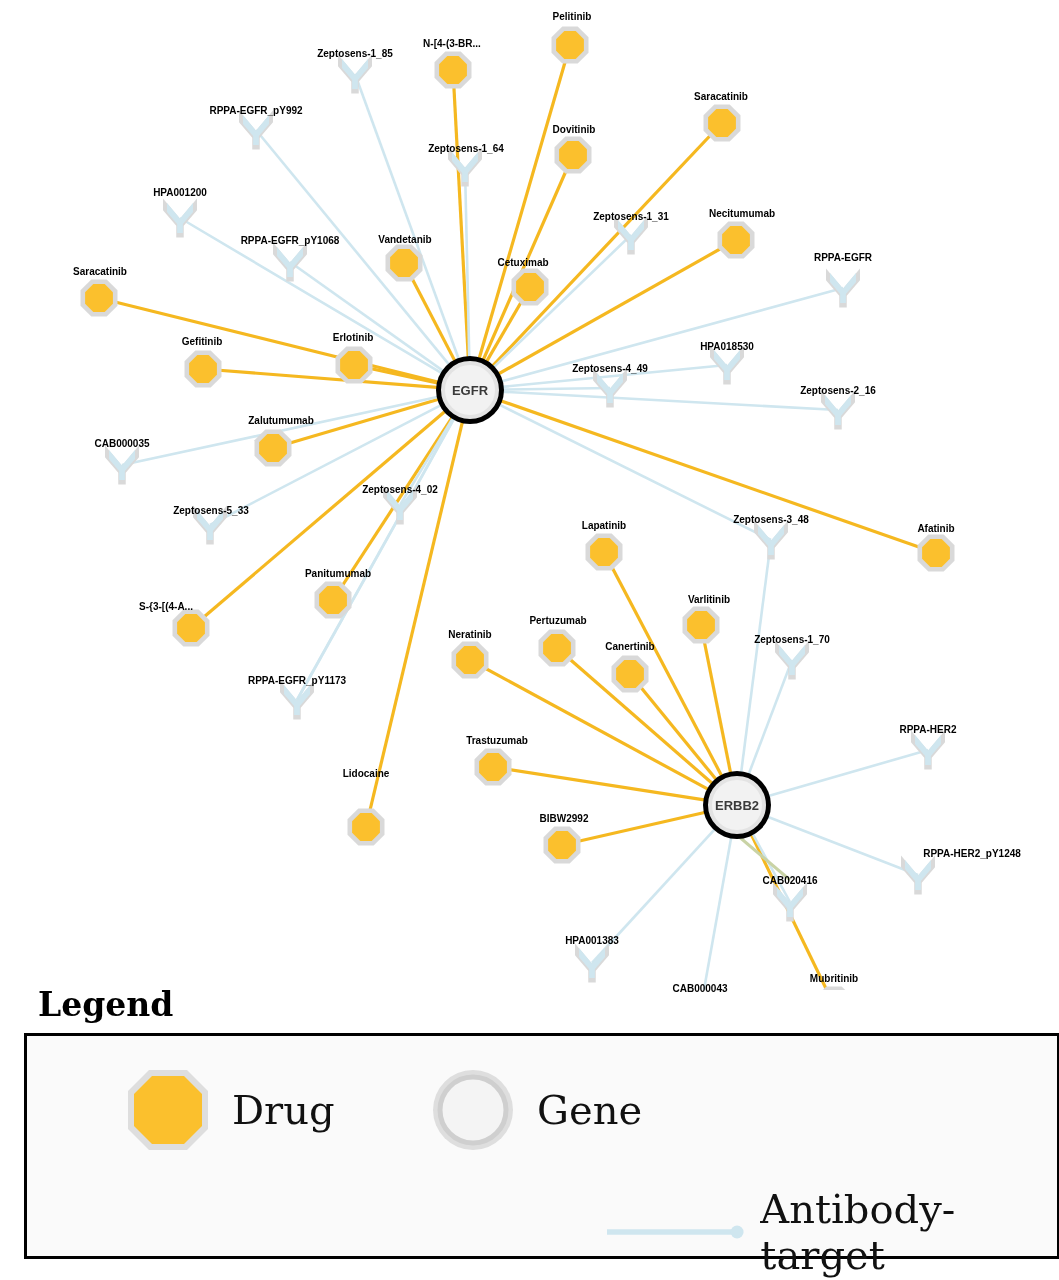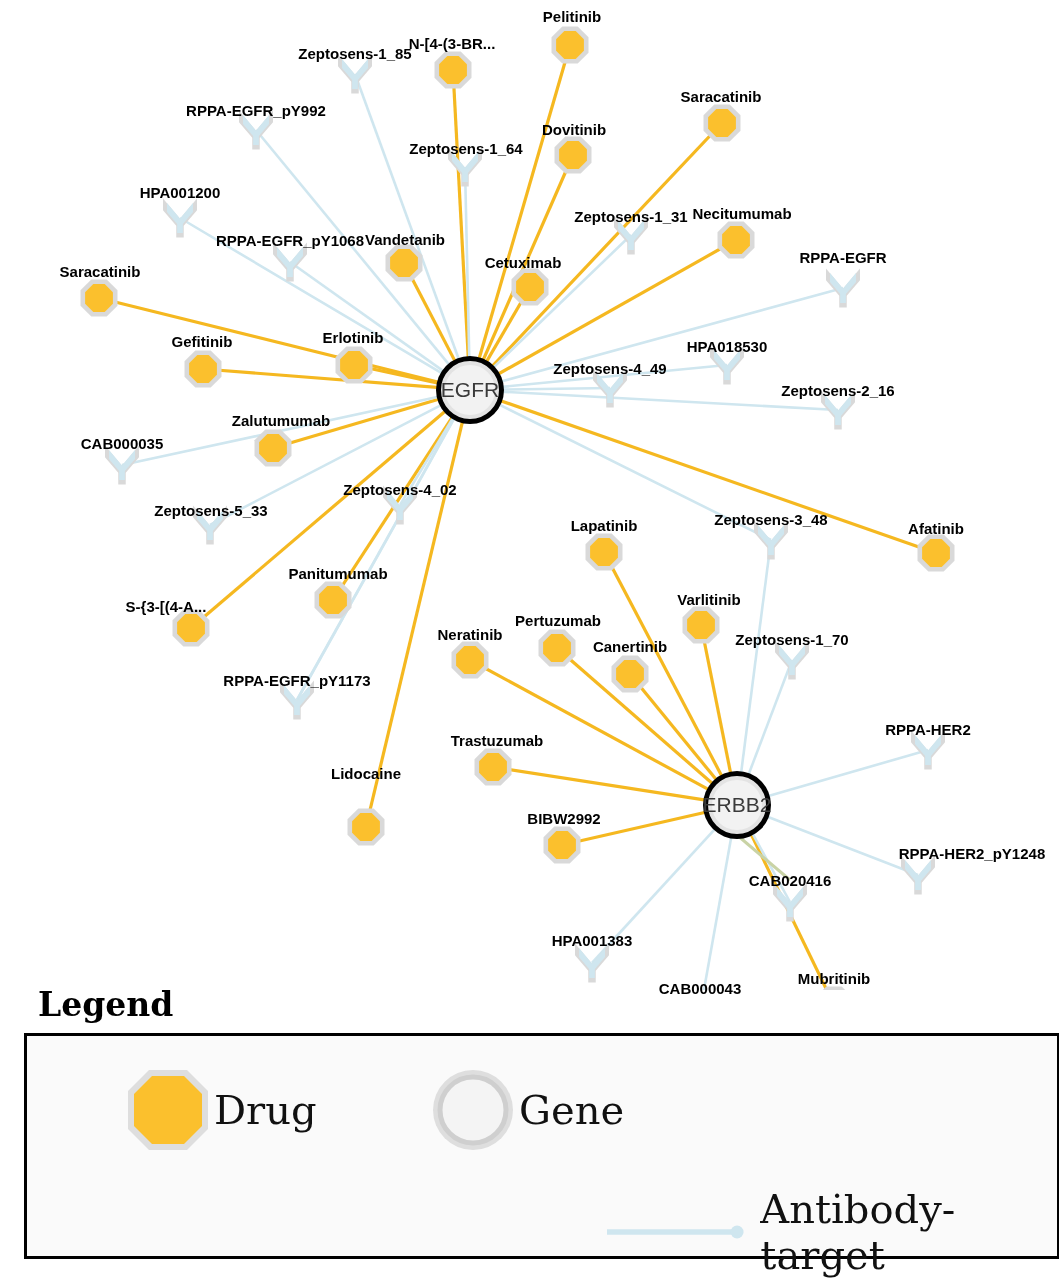--- a/index.html
+++ b/index.html
@@ -10,30 +10,30 @@
     overflow:hidden;
     position:relative;
   }
   #graph{
     position:absolute;left:0;top:0;width:1059px;height:990px;
   }
   #graph svg{position:absolute;left:0;top:0;}
   .node-label{
     position:absolute;
     font-weight:bold;
-    font-size:15px;
+    font-size:10px;
     color:#000;
     white-space:nowrap;
     transform:translate(-50%,-50%);
     pointer-events:none;
   }
   .gene-label{
     position:absolute;
-    font-weight:normal;
-    font-size:21px;
+    font-weight:bold;
+    font-size:13px;
     color:#3a3a3a;
     white-space:nowrap;
     transform:translate(-50%,-50%);
   }
   
   #legend-wrap{
     position:absolute;left:16px;top:985px;width:1059px;height:295px;
   }
   #legend-title{
     position:absolute;left:22px;top:0px;
@@ -41,21 +41,21 @@
     font-size:33px;font-weight:bold;color:#000;
   }
   #legend-box{
     position:absolute;left:8px;top:48px;width:1036px;height:226px;
     border:3px solid #000;background:#fafafa;box-sizing:border-box;
   }
   .legend-row1{
     position:absolute;left:0;top:28px;width:100%;height:100px;
   }
   .leg-item{
-    position:absolute;display:flex;align-items:center;
+    position:absolute;display:flex;align-items:center;gap:18px;
   }
   .leg-text{
     font-family:"DejaVu Serif", serif;
     font-size:40px;color:#111;
   }
   .legend-row2{
     position:absolute;left:0;top:150px;width:100%;height:70px;
   }
   .leg-edge{
     position:absolute;display:flex;align-items:center;gap:14px;

